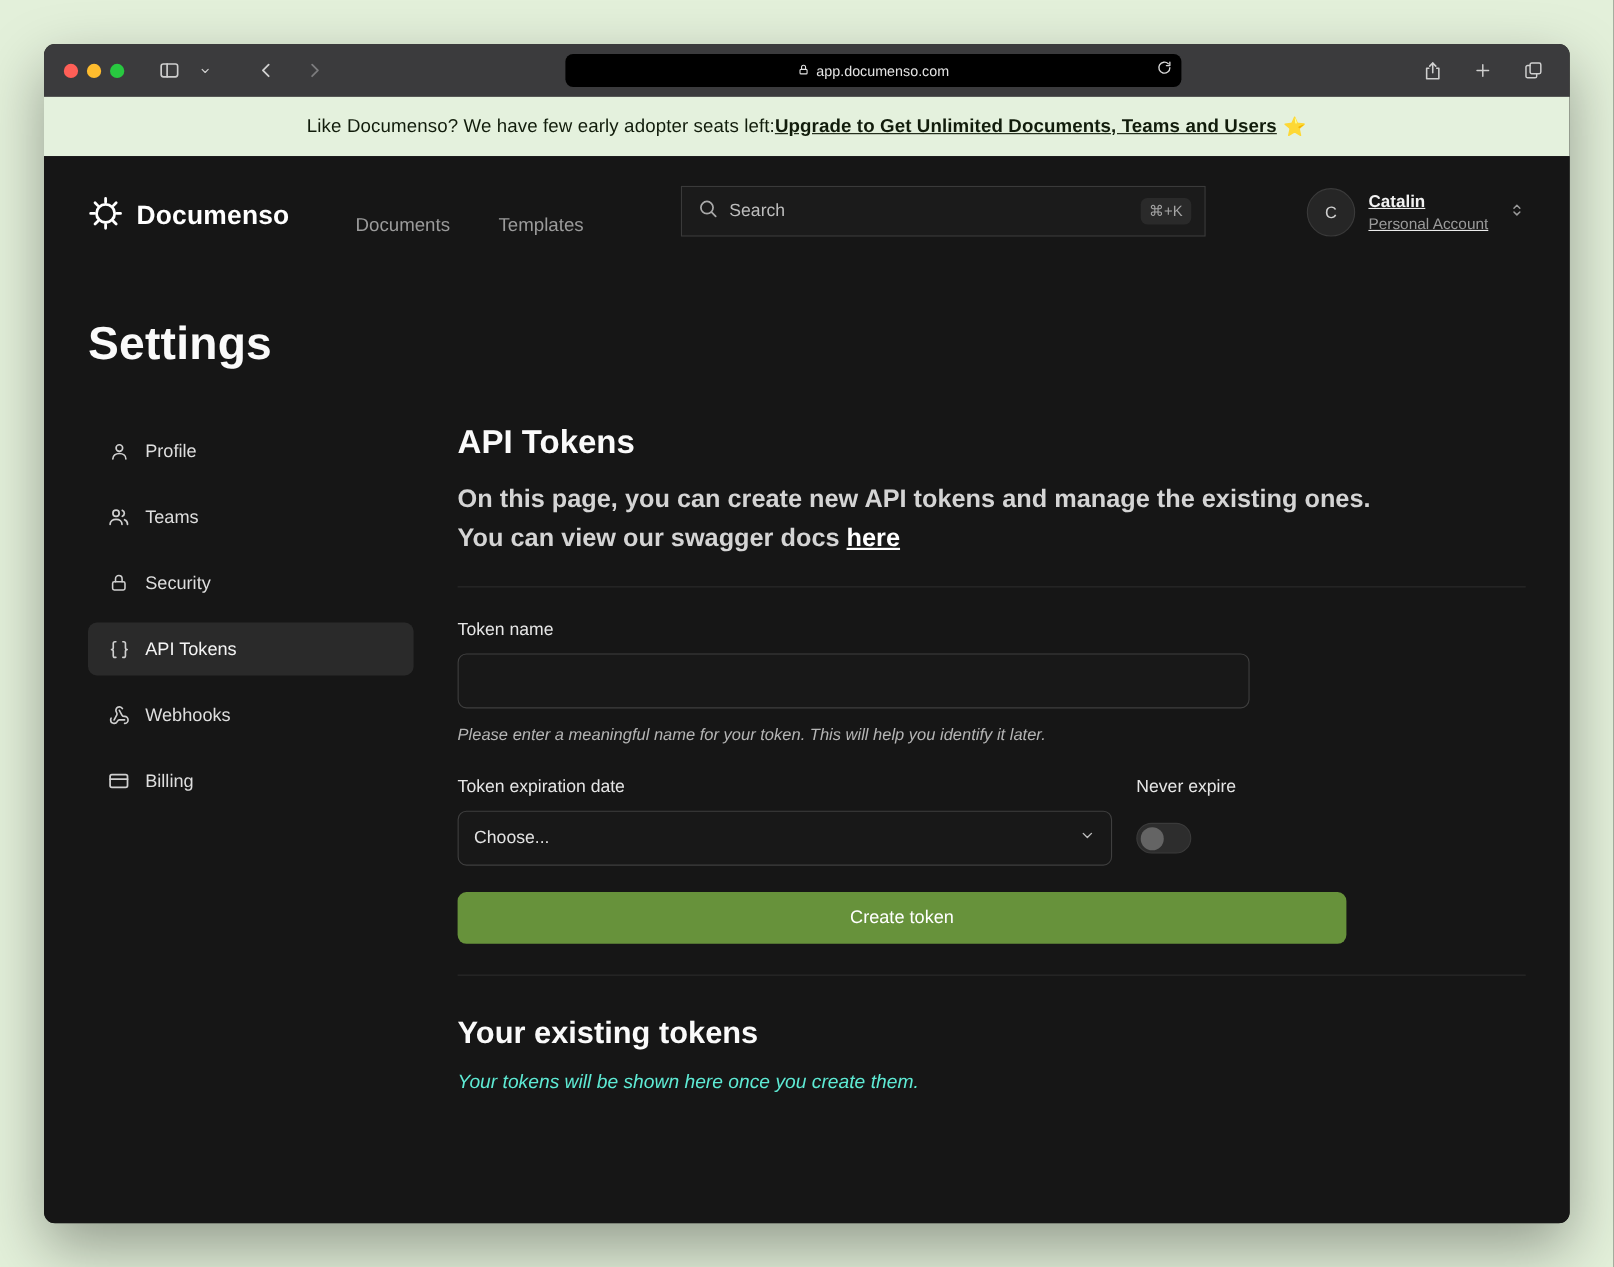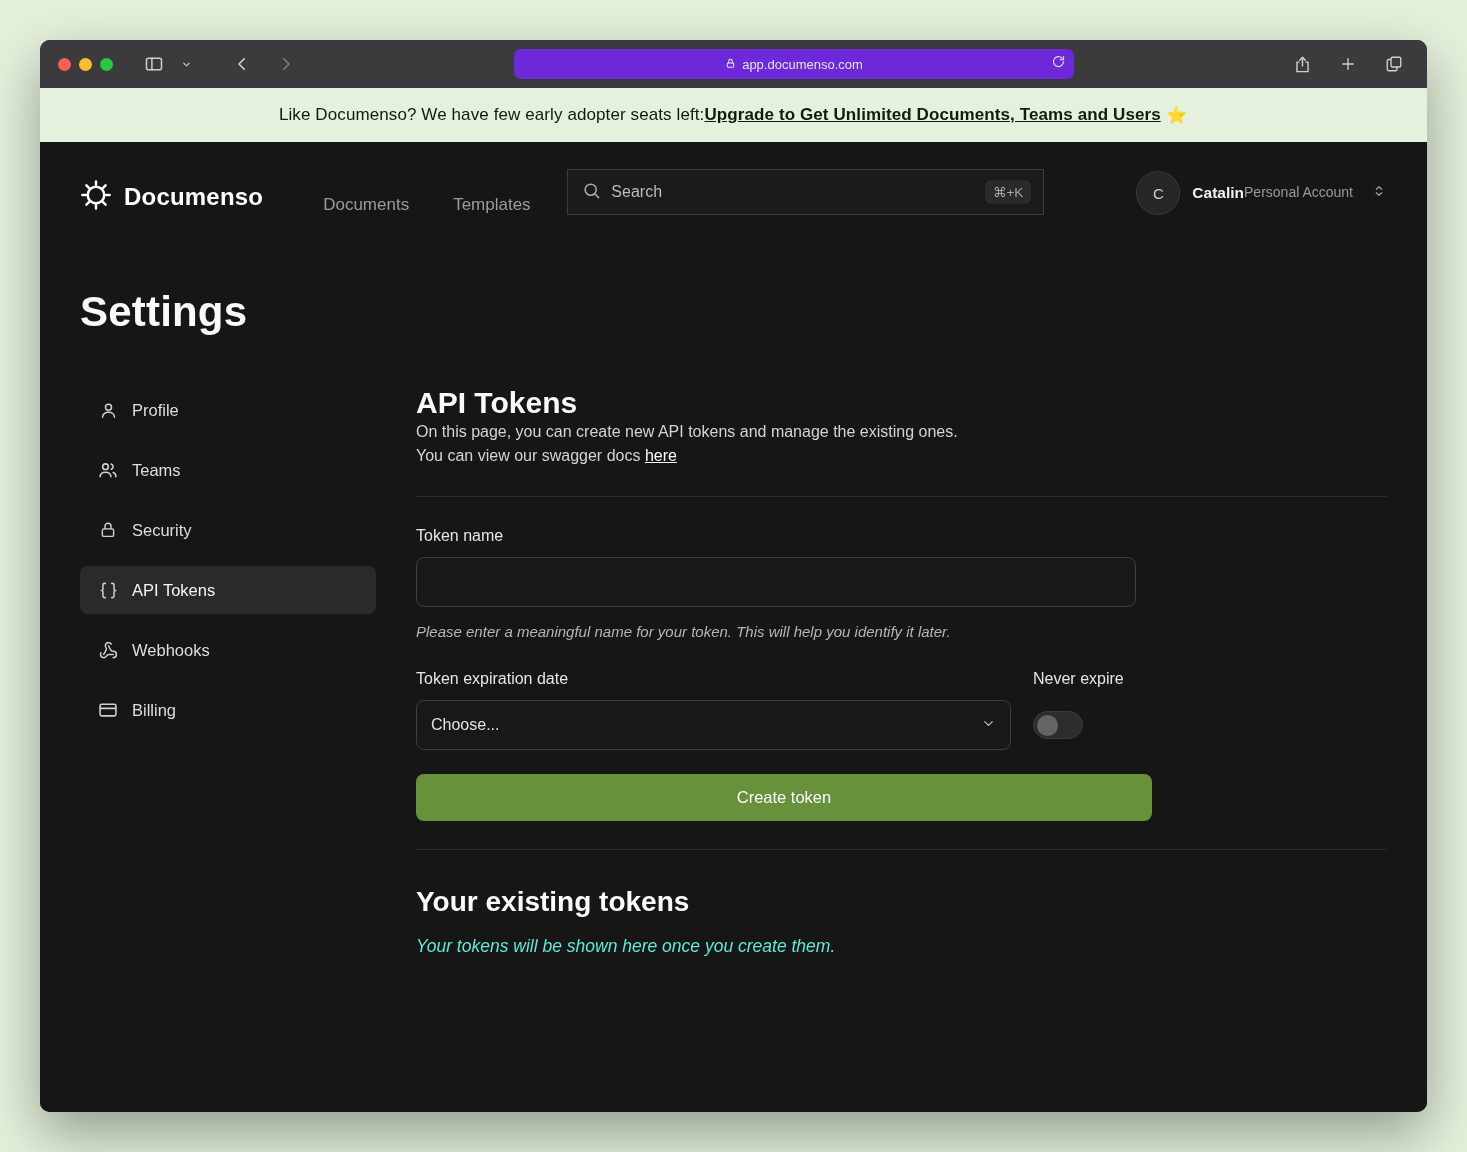--- a/index.html
+++ b/index.html
@@ -24,21 +24,21 @@
   .light{ width:13px; height:13px; border-radius:50%; display:inline-block; }
   .light.red{ background:#ff5f57; }
   .light.yellow{ background:#febc2e; }
   .light.green{ background:#28c840; }
   .tb-btn{ display:flex; align-items:center; justify-content:center; width:30px; height:30px; border-radius:6px; }
   .tb-btn svg{ display:block; }
   .tb-group{ display:flex; align-items:center; gap:2px; }
   .nav-arrows{ margin-left:26px; display:flex; gap:14px; }
   .fwd{ color:#7b7b7d; }
   .url-bar{
-    margin:0 auto; width:560px; height:30px; background:#6d28d9; border-radius:7px;
+    margin:0 auto; width:560px; height:30px; background:#000000; border-radius:7px;
     display:flex; align-items:center; justify-content:center; position:relative;
     color:#e3e3e3; font-size:13px; gap:6px;
   }
   .url-bar .refresh{ position:absolute; right:8px; top:5px; color:#d6d6d6; }
   .tb-right{ display:flex; align-items:center; gap:16px; }
   
   .banner{
     height:54px; flex:0 0 54px; background:#e4f1dd; color:#111c0b;
     display:flex; align-items:center; justify-content:center; font-size:17px; font-weight:500;
     letter-spacing:.1px;
@@ -59,37 +59,37 @@
   .search-text{ font-size:16px; color:#bdbdbd; }
   .search-shortcut{
     margin-left:auto; font-size:13.5px; color:#a6a6a6; background:#2a2a2a;
     border-radius:6px; padding:4px 8px;
   }
   .user{ display:flex; align-items:center; gap:12px; margin-left:92px; cursor:pointer; }
   .avatar{
     width:44px; height:44px; border-radius:50%; background:#262626; border:1px solid #3a3a3a;
     display:flex; align-items:center; justify-content:center; color:#cfcfcf; font-size:15px;
   }
-  .user-meta{ display:flex; flex-direction:row; line-height:1.3; }
+  .user-meta{ display:flex; flex-direction:column; line-height:1.3;text-decoration:underline; }
   .user-name{ font-size:15.5px; font-weight:600; color:#f2f2f2; }
   .user-account{ font-size:14px; color:#9a9a9a; }
   .user .chevrons{ color:#9a9a9a; margin-left:6px; }
   
   .page-title{ font-size:42px; font-weight:700; color:#fafafa; margin-top:50px; letter-spacing:.2px; }
   .content{ display:flex; gap:40px; margin-top:50px; }
   .settings-nav{ width:296px; flex:0 0 296px; }
   .settings-item{
     display:flex; align-items:center; gap:14px; height:48px; padding:0 18px; border-radius:8px;
     color:#dedede; font-size:16.5px; margin-bottom:12px; cursor:pointer;
   }
   .settings-item.active{ background:#2a2a2a; color:#f5f5f5; }
   .settings-item .s-icon{ display:flex; width:20px; justify-content:center; color:#cfcfcf; }
   .main{ flex:1; min-width:0; }
   .section-title{ font-size:30px; font-weight:700; color:#fafafa; }
-  .section-desc{ font-size:16px; color:#d4d4d4; line-height:1.5; }
+  .section-desc{ margin-top:16px; font-size:23px; color:#d4d4d4; line-height:1.5;font-weight:bold; }
   .section-desc a{ color:#fff; text-decoration:underline; }
   .divider{ border:none; border-top:1px solid #2c2c2c; margin-top:28px; }
   .field-label{ display:block; font-size:16px; font-weight:500; color:#e6e6e6; }
   .token-name-block{ margin-top:30px; }
   .text-input{
     margin-top:12px; width:720px; height:50px; background:#181818; border:1px solid #3f3f3f;
     border-radius:8px; color:#ececec; font-size:16px; padding:0 14px; outline:none;
     font-family:inherit;
   }
   .help-text{ margin-top:16px; font-style:italic; font-size:15px; color:#b5b5b5; }
@@ -104,21 +104,21 @@
   .select .chev{ color:#bdbdbd; }
   .toggle{
     margin-top:23px; width:50px; height:28px; border-radius:14px; background:#2d2d2d;
     border:1px solid #3a3a3a; position:relative; cursor:pointer;
   }
   .toggle .knob{
     position:absolute; left:3px; top:2.5px; width:21px; height:21px; border-radius:50%;
     background:#646464;
   }
   .create-btn{
-    margin-top:24px; width:736px; height:47px; border:none; border-radius:8px;
+    margin-top:24px; width:808px; height:47px; border:none; border-radius:8px;
     background:#67923b; color:#ffffff; font-size:16.5px; font-weight:500; cursor:pointer;
     font-family:inherit;
   }
   .existing-title{ margin-top:36px; font-size:28px; font-weight:700; color:#fafafa; }
   .existing-empty{ margin-top:18px; font-style:italic; font-size:17.5px; color:#5eead4; }
   svg{ stroke-linecap:round; stroke-linejoin:round; }
 </style>
 </head>
 <body>
 

